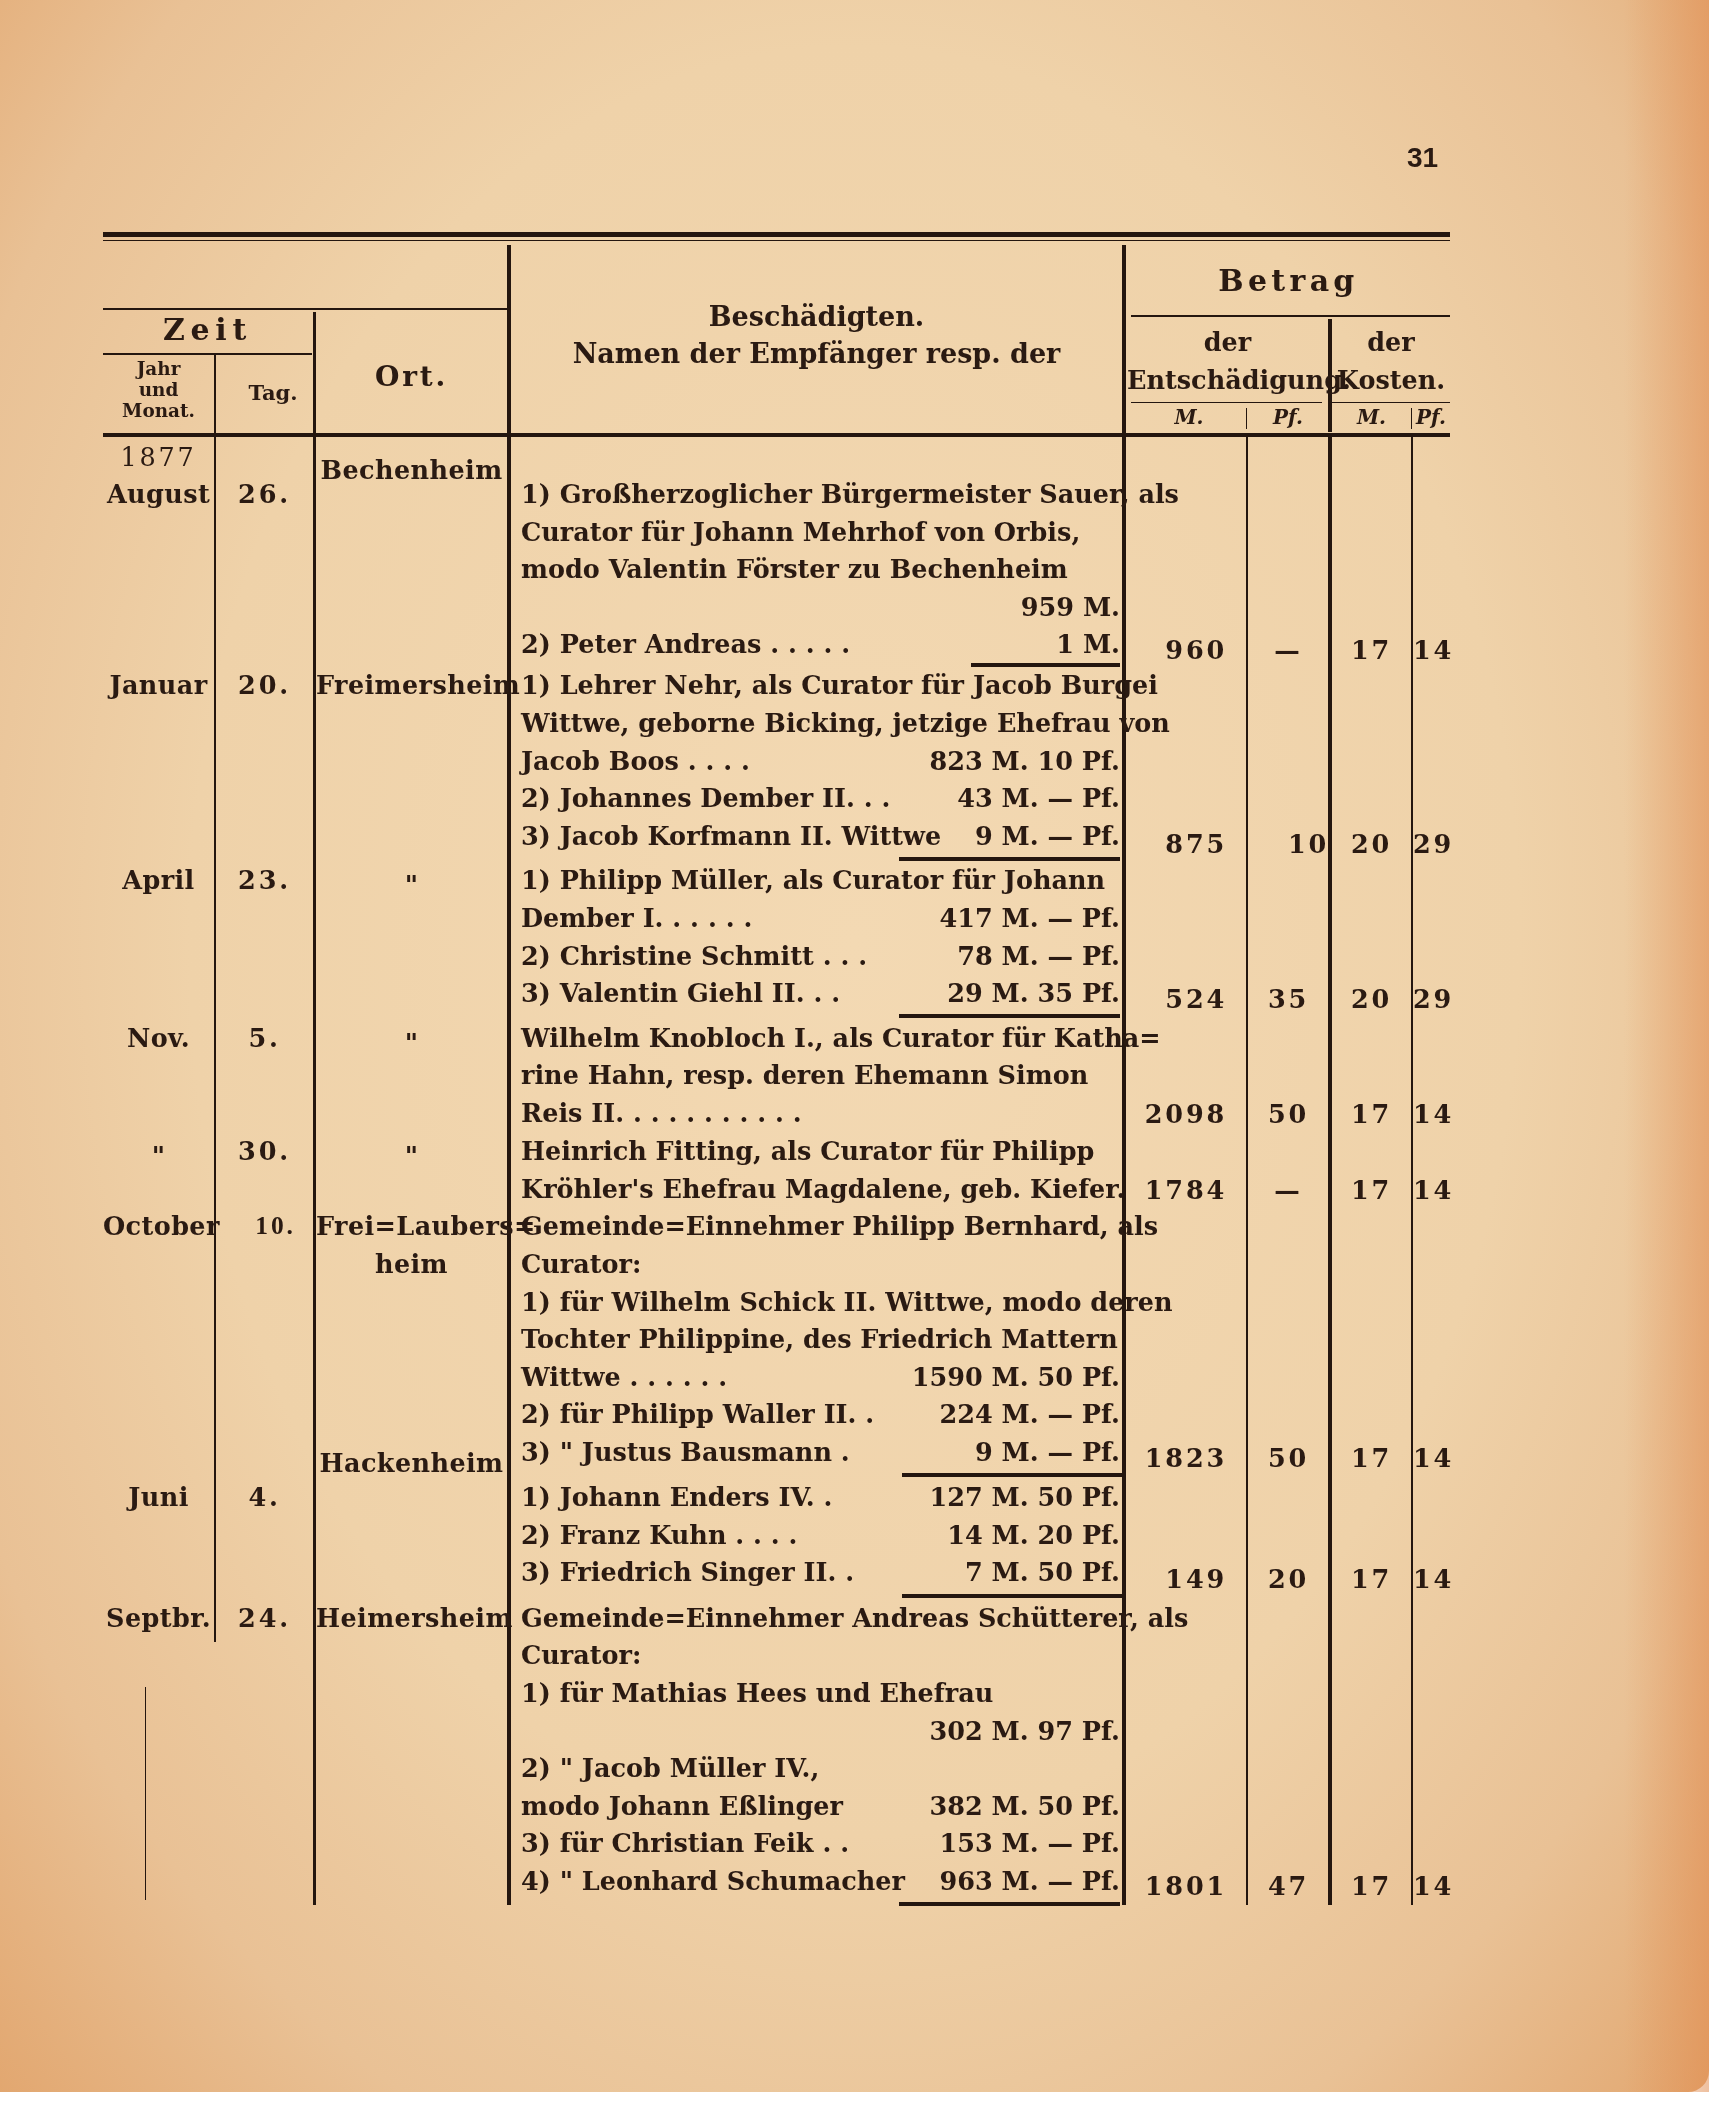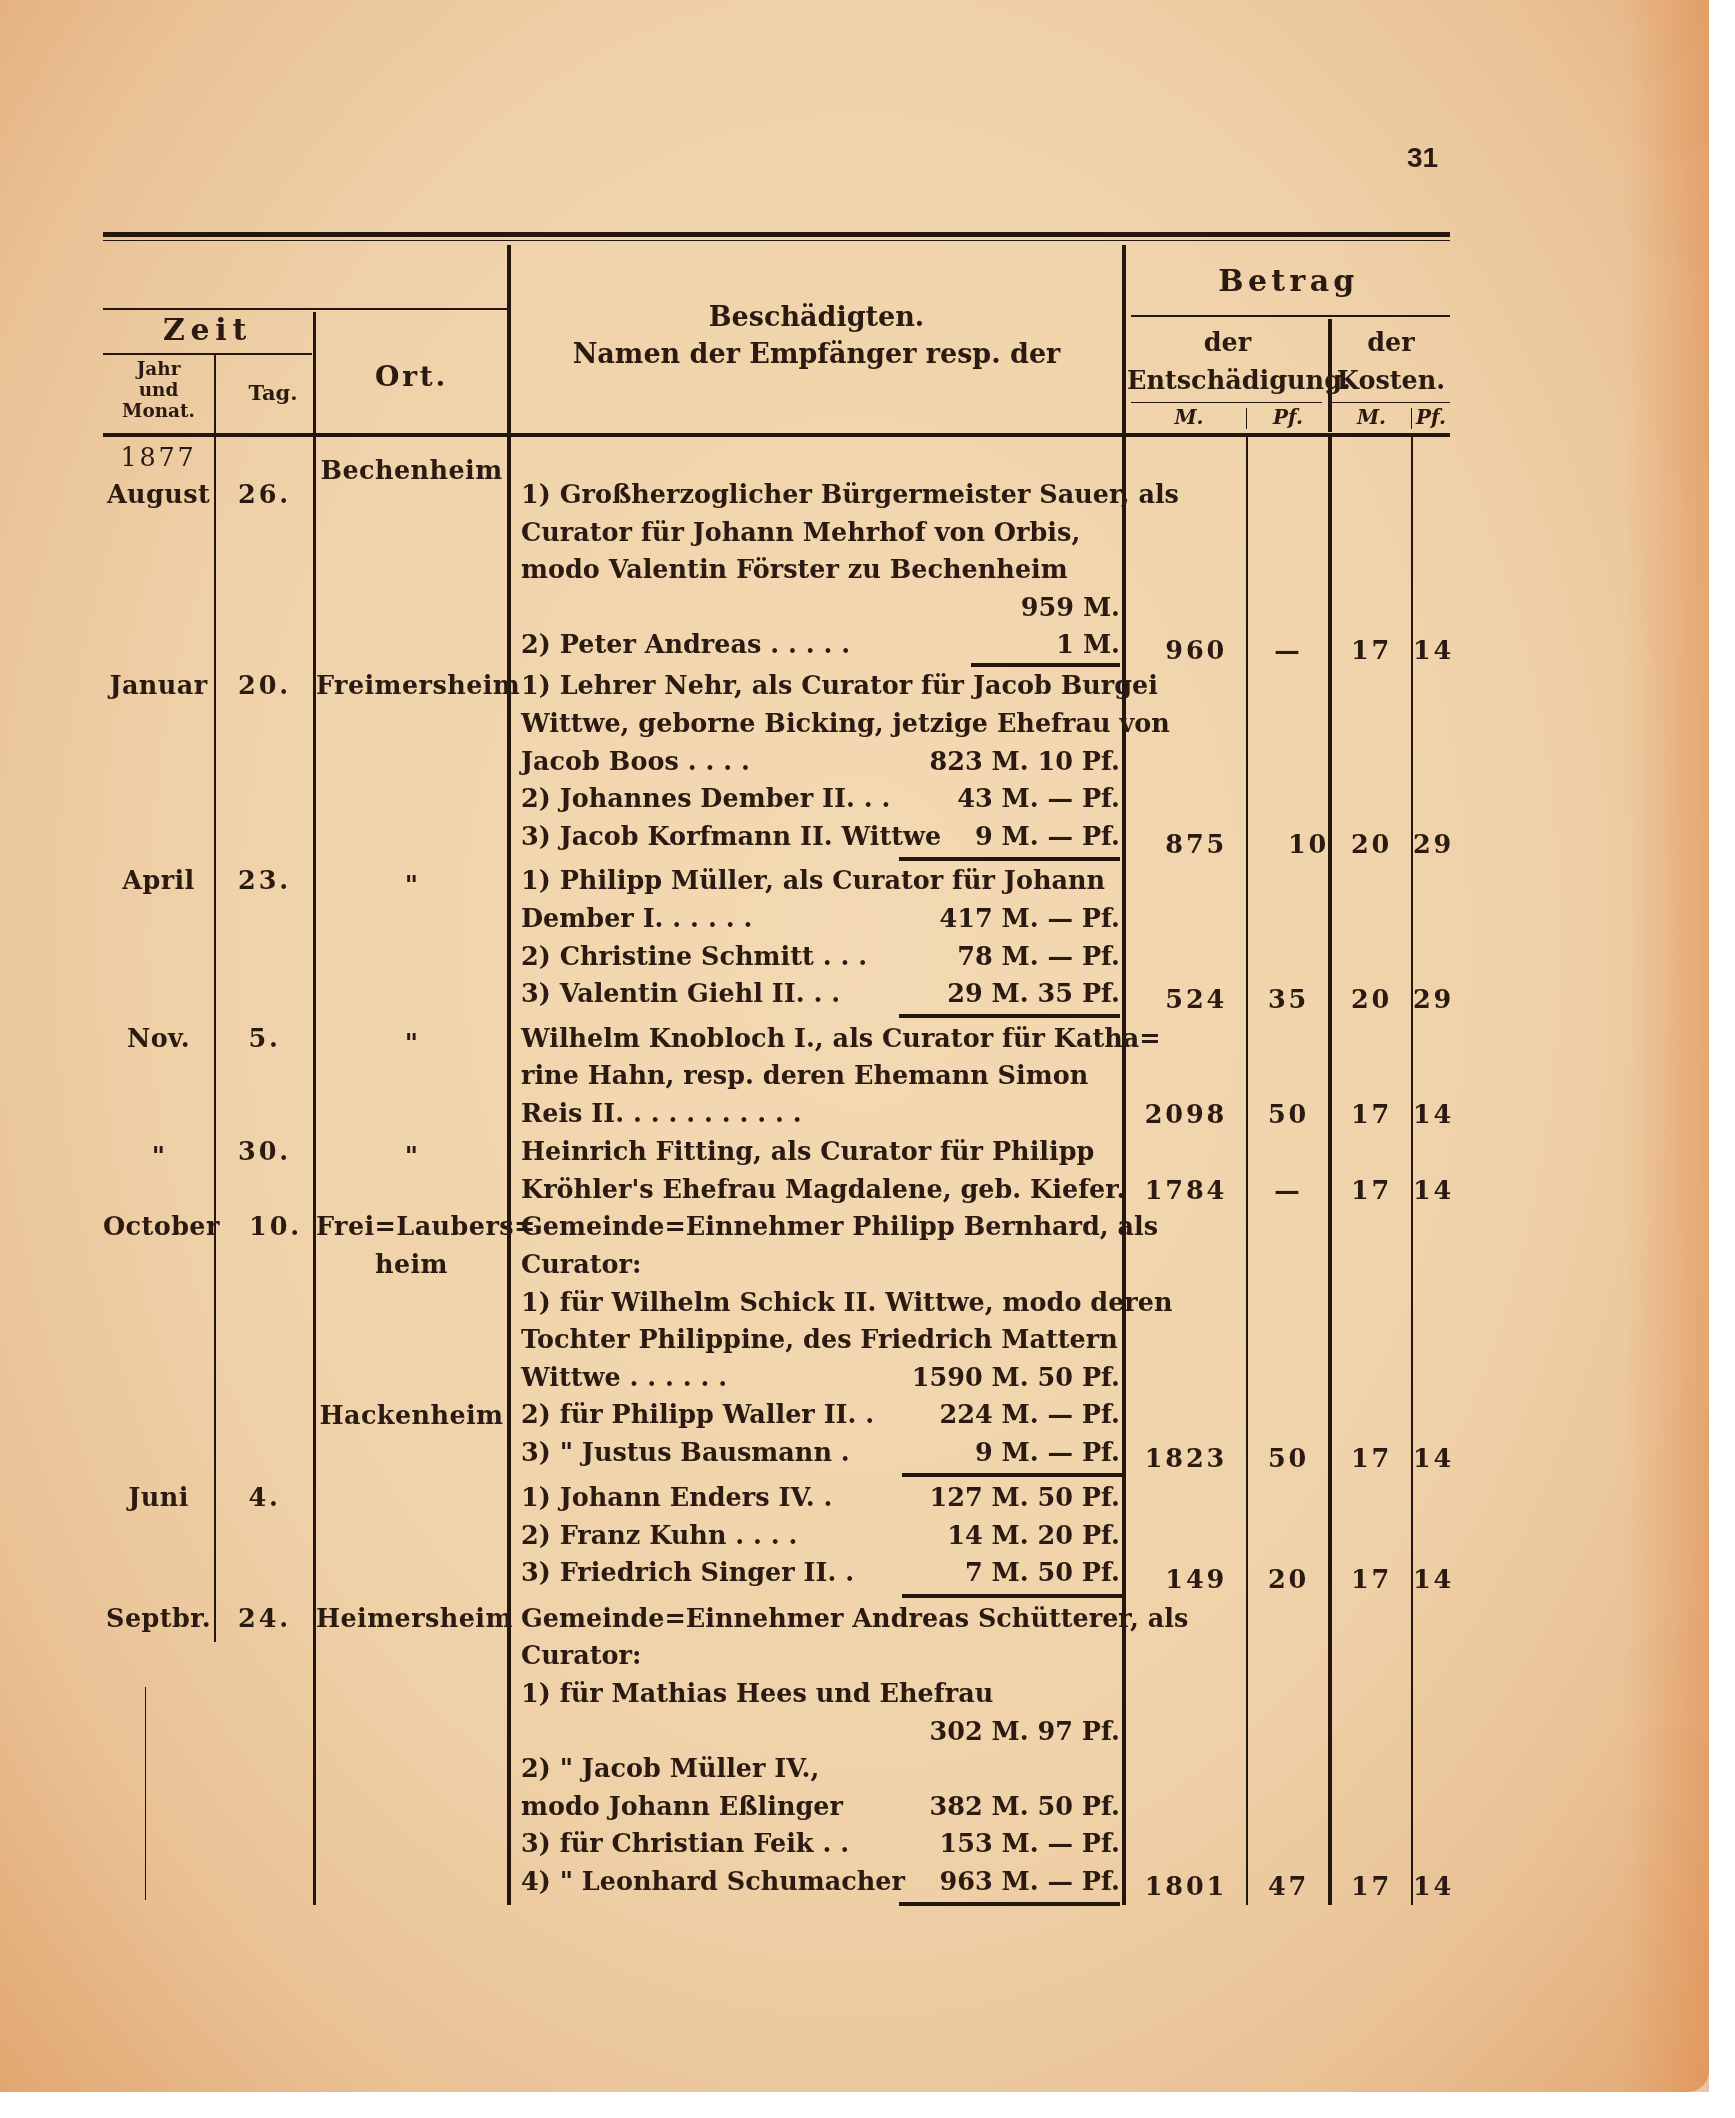--- a/index.html
+++ b/index.html
@@ -166,41 +166,41 @@
     <div class="entry-line" style="top:1132px;"><span>Heinrich Fitting, als Curator für Philipp</span></div>
     <div class="entry-line" style="top:1170px;"><span>   Kröhler's Ehefrau Magdalene, geb. Kiefer.</span></div>
     <div class="txt num right" style="left:1131px; top:1171px; width:96px;">1784</div>
     <div class="txt num center" style="left:1249px; top:1171px; width:79px;">—</div>
     <div class="txt num center" style="left:1332px; top:1171px; width:79px;">17</div>
     <div class="txt num center" style="left:1413px; top:1171px; width:37px;">14</div>
   </div>
 
   <div>
     <div class="txt gothic center" style="left:103px; top:1207px; width:111px;">October</div>
-    <div class="txt num center" style="left:216px; top:1207px; width:119px;">10.</div>
+    <div class="txt num center" style="left:216px; top:1207px; width:119px;font-family:Liberation Serif, serif;">10.</div>
     <div class="txt gothic center" style="left:316px; top:1207px; width:191px;">Frei=Laubers=</div>
     <div class="txt gothic center" style="left:316px; top:1245px; width:191px;">heim</div>
     <div class="entry-line" style="top:1207px;"><span>Gemeinde=Einnehmer Philipp Bernhard, als</span></div>
     <div class="entry-line" style="top:1245px;"><span>   Curator:</span></div>
     <div class="entry-line" style="top:1283px;"><span>1) für Wilhelm Schick II. Wittwe, modo deren</span></div>
     <div class="entry-line" style="top:1320px;"><span>   Tochter Philippine, des Friedrich Mattern</span></div>
     <div class="entry-line" style="top:1358px;"><span>   Wittwe . . . . . .</span><span class="amt">1590 M. 50 Pf.</span></div>
     <div class="entry-line" style="top:1395px;"><span>2) für Philipp Waller II. .</span><span class="amt">224 M. — Pf.</span></div>
     <div class="entry-line" style="top:1433px;"><span>3) " Justus Bausmann .</span><span class="amt">9 M. — Pf.</span></div>
     <div class="underline-bar" style="left:902px; top:1473px; width:220px;"></div>
     <div class="txt num right" style="left:1131px; top:1439px; width:96px;">1823</div>
     <div class="txt num center" style="left:1249px; top:1439px; width:79px;">50</div>
     <div class="txt num center" style="left:1332px; top:1439px; width:79px;">17</div>
     <div class="txt num center" style="left:1413px; top:1439px; width:37px;">14</div>
   </div>
 
   <div>
     <div class="txt gothic center" style="left:103px; top:1478px; width:111px;">Juni</div>
     <div class="txt num center" style="left:216px; top:1478px; width:97px;">4.</div>
-    <div class="txt gothic center" style="left:316px; top:1396px; width:191px;">Hackenheim</div>
+    <div class="txt gothic center" style="left:316px; top:1444px; width:191px;">Hackenheim</div>
     <div class="entry-line" style="top:1478px;"><span>1) Johann Enders IV. .</span><span class="amt">127 M. 50 Pf.</span></div>
     <div class="entry-line" style="top:1516px;"><span>2) Franz Kuhn . . . .</span><span class="amt">14 M. 20 Pf.</span></div>
     <div class="entry-line" style="top:1553px;"><span>3) Friedrich Singer II. .</span><span class="amt">7 M. 50 Pf.</span></div>
     <div class="underline-bar" style="left:902px; top:1594px; width:220px;"></div>
     <div class="txt num right" style="left:1131px; top:1560px; width:96px;">149</div>
     <div class="txt num center" style="left:1249px; top:1560px; width:79px;">20</div>
     <div class="txt num center" style="left:1332px; top:1560px; width:79px;">17</div>
     <div class="txt num center" style="left:1413px; top:1560px; width:37px;">14</div>
   </div>
 

